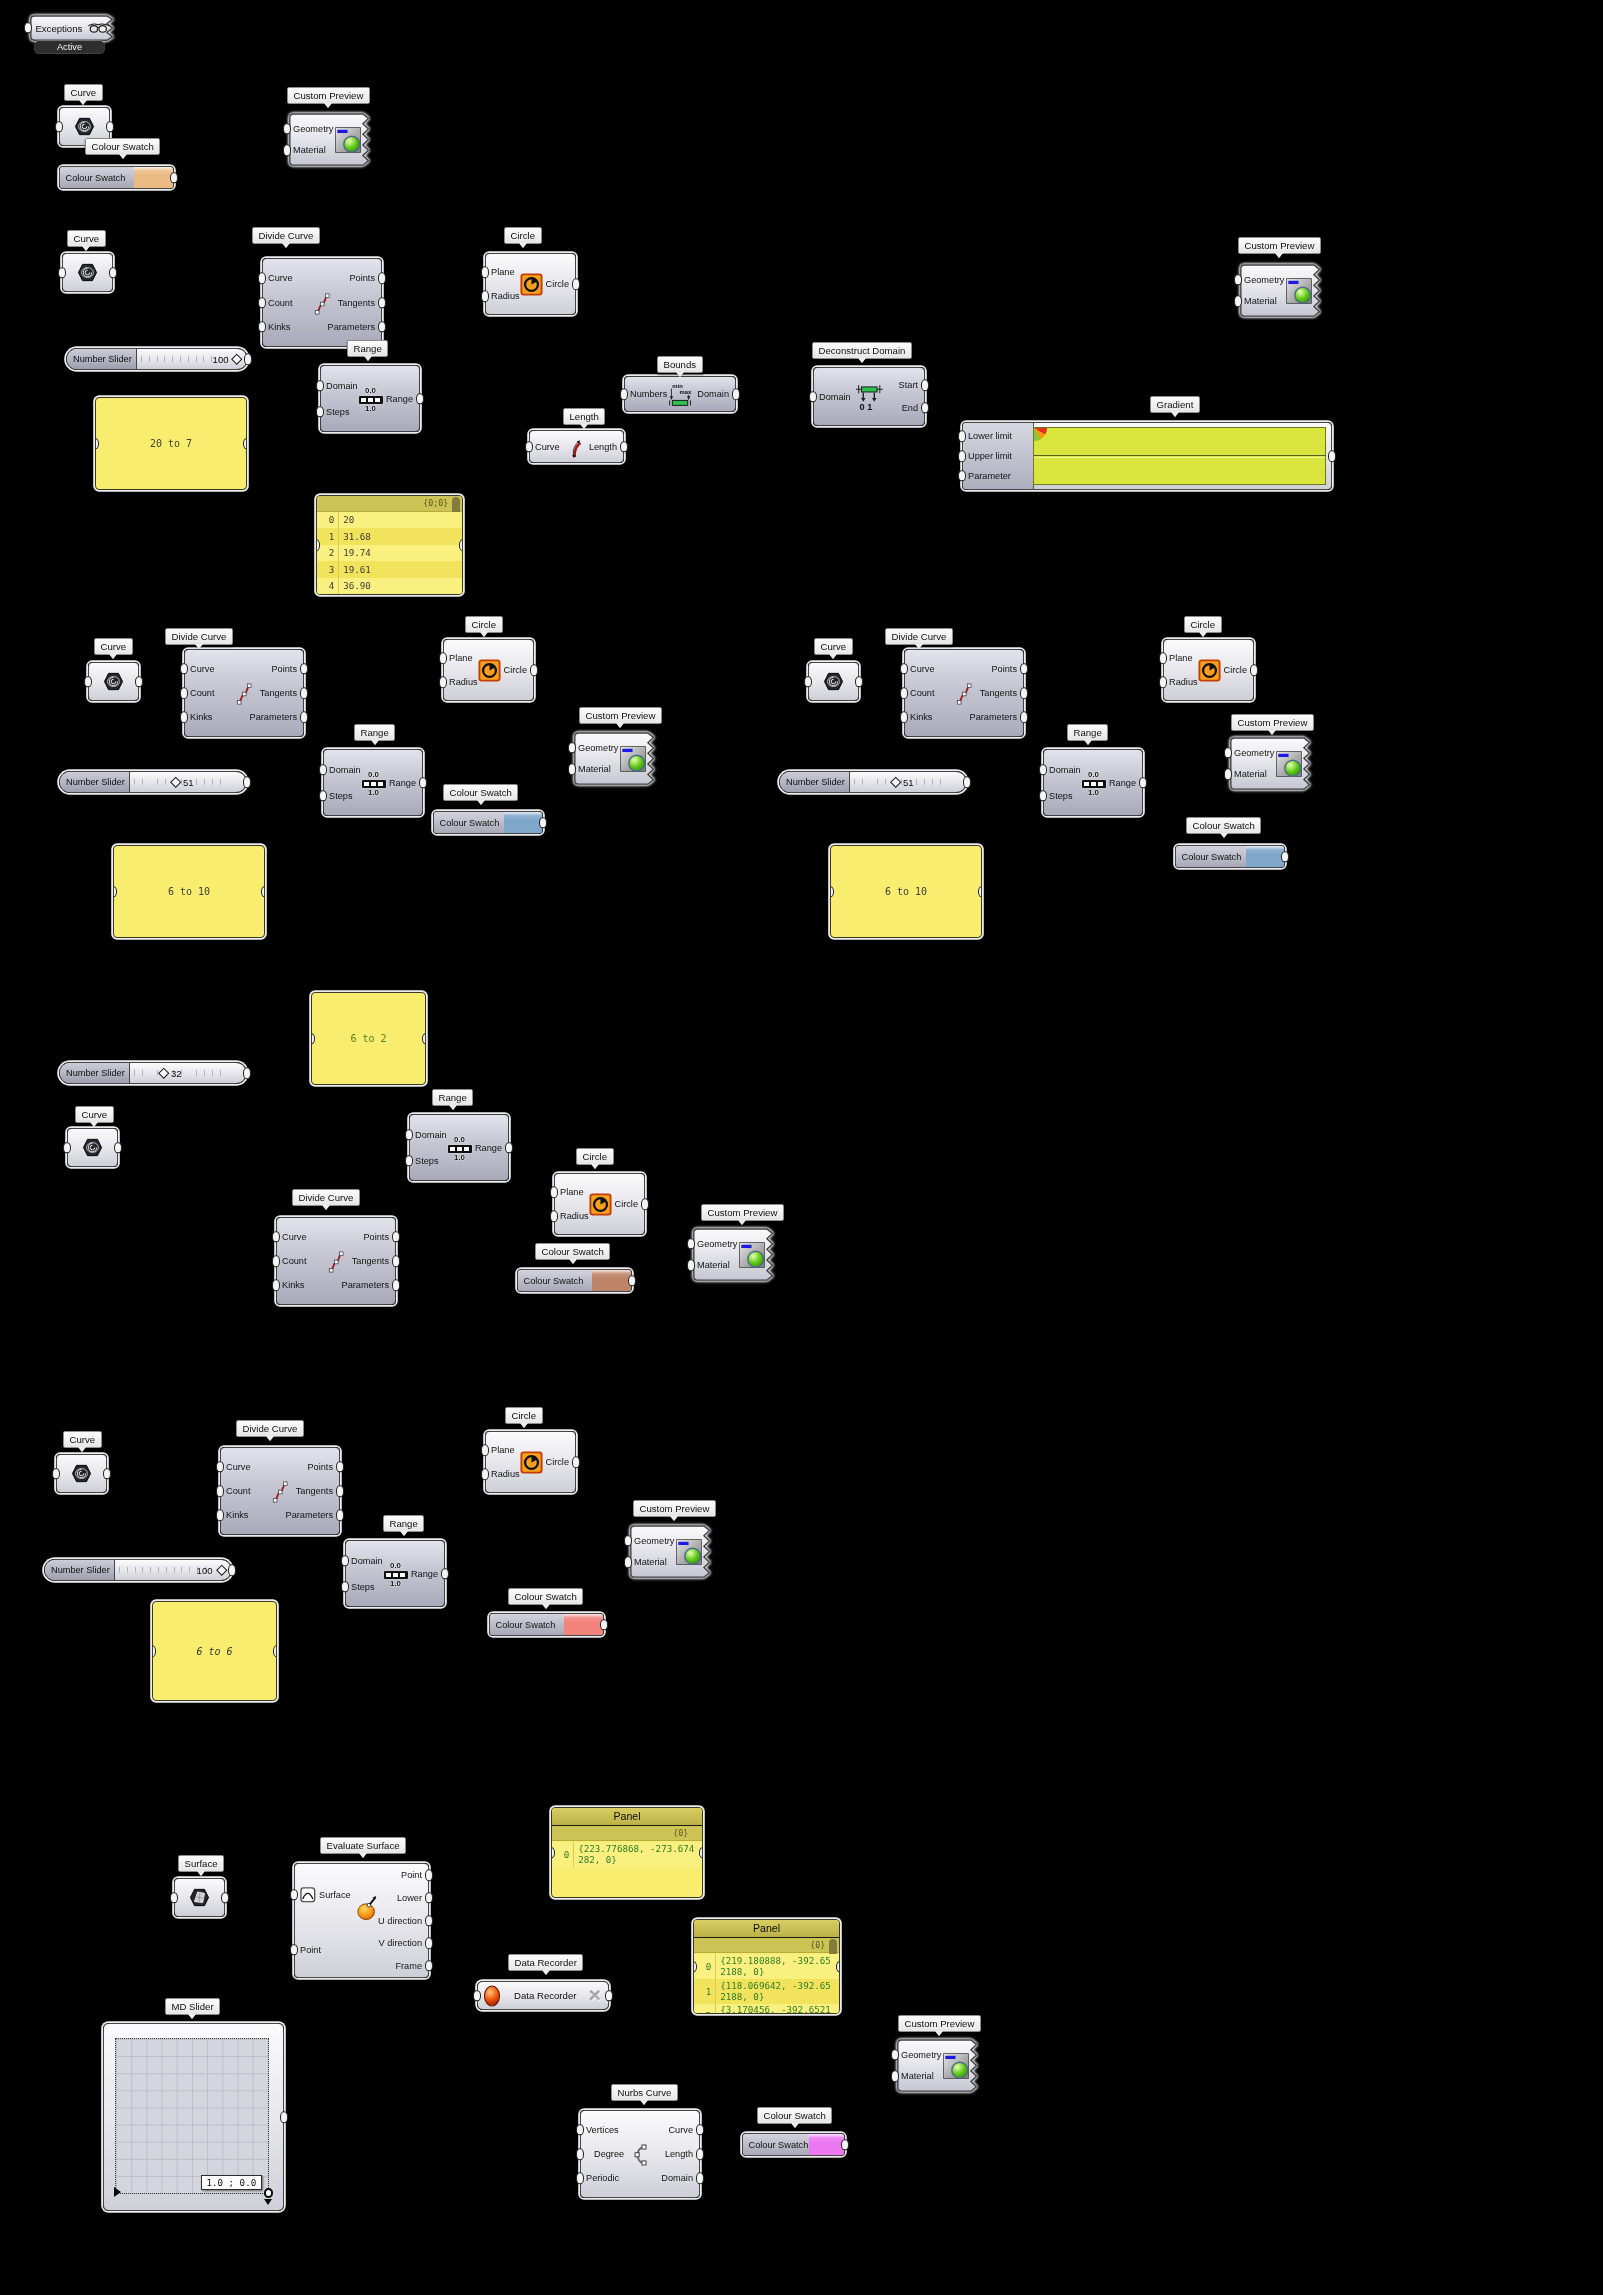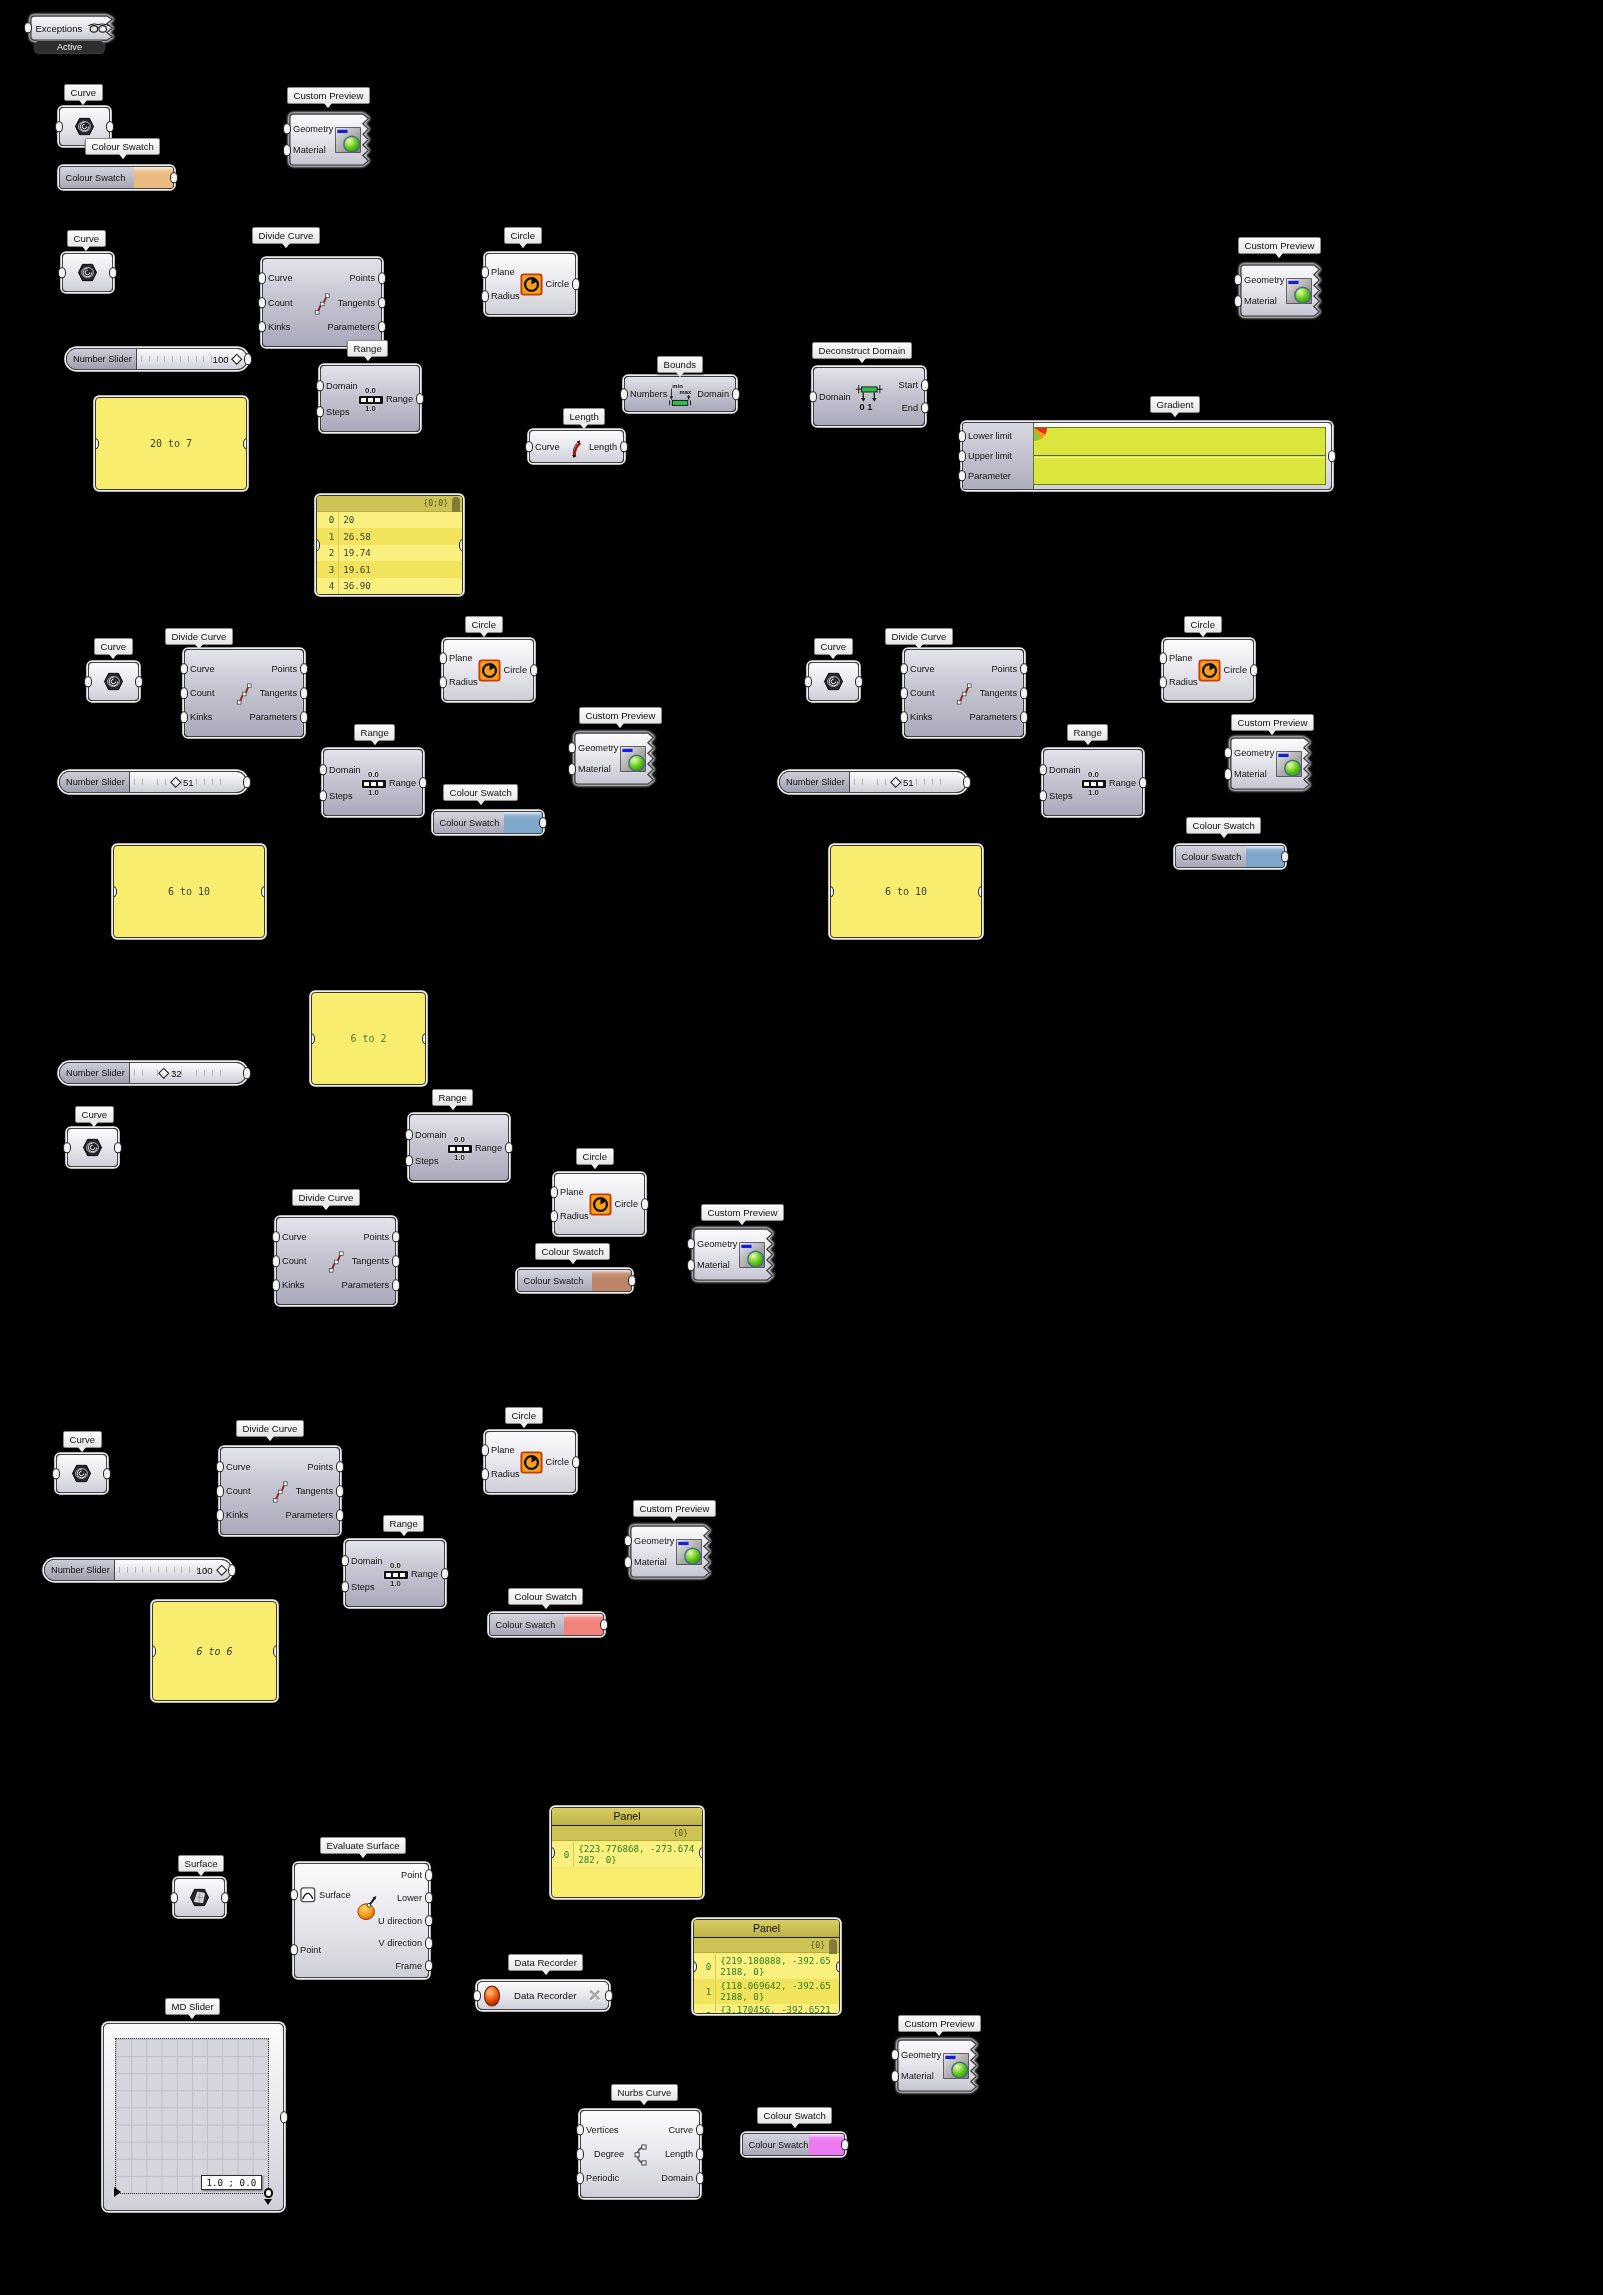--- a/index.html
+++ b/index.html
@@ -386,21 +386,21 @@
         <div class="prow" style="color: rgb(60, 60, 50);">
           <div class="pidx">
             <span>0</span>
           </div>
           <div class="pval"><span>20</span></div>
         </div>
         <div class="prow" style="color: rgb(60, 60, 50);">
           <div class="pidx">
             <span>1</span>
           </div>
-          <div class="pval"><span>26.58</span></div>
+          <div class="pval"><span>31.68</span></div>
         </div>
         <div class="prow" style="color: rgb(60, 60, 50);">
           <div class="pidx">
             <span>2</span>
           </div>
           <div class="pval"><span>19.74</span></div>
         </div>
         <div class="prow" style="color: rgb(60, 60, 50);">
           <div class="pidx">
             <span>3</span>

